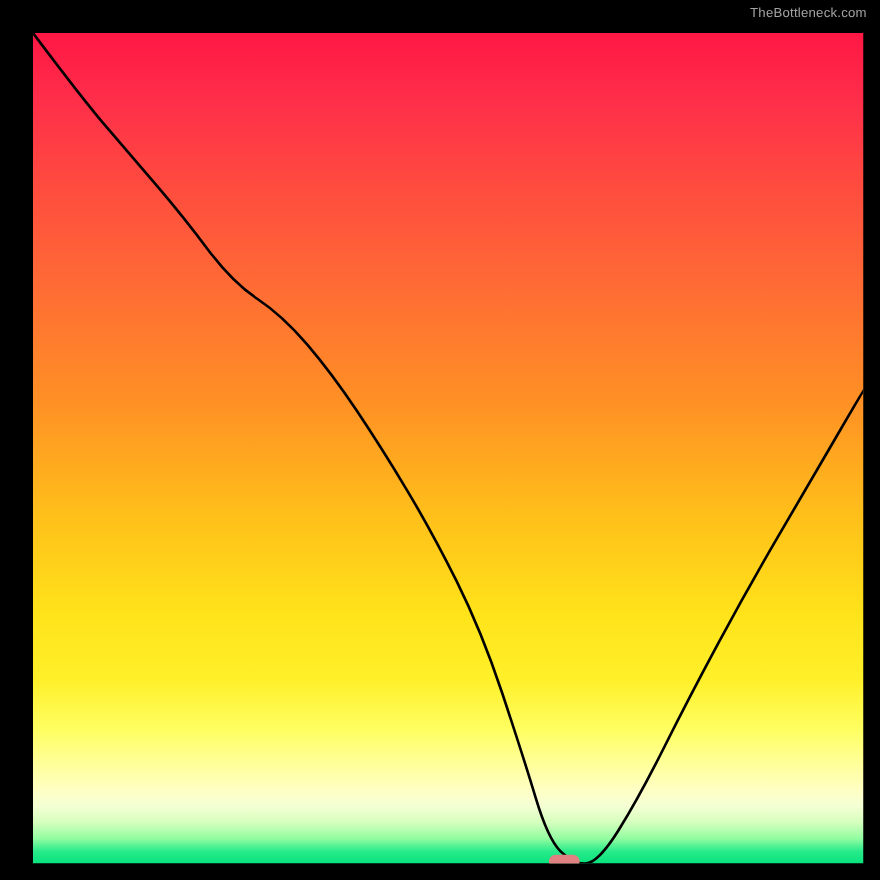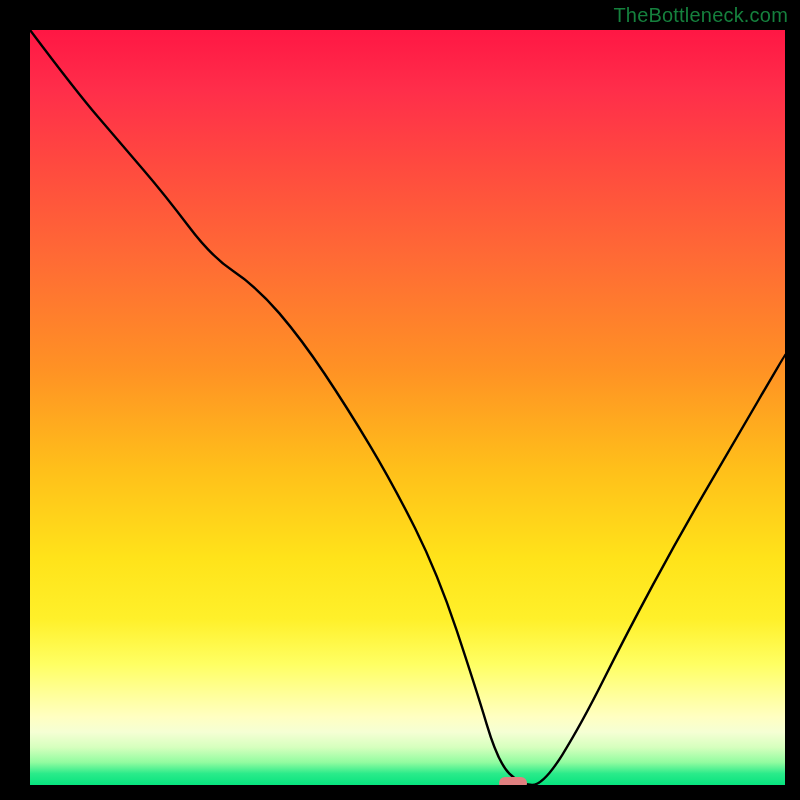--- a/index.html
+++ b/index.html
@@ -14,22 +14,22 @@
   .frame {
     position: relative;
     width: 800px;
     height: 800px;
     background: #000;
   }
   .watermark {
     position: absolute;
     top: 4px;
     right: 12px;
-    color: #15803d;
-    font-size: 20px;
+    color: #a3a3a3;
+    font-size: 12px;
     font-weight: 500;
     letter-spacing: 0.2px;
     z-index: 20;
   }
   .plot-area {
     position: absolute;
     left: 30px;
     top: 30px;
     width: 755px;
     height: 755px;

